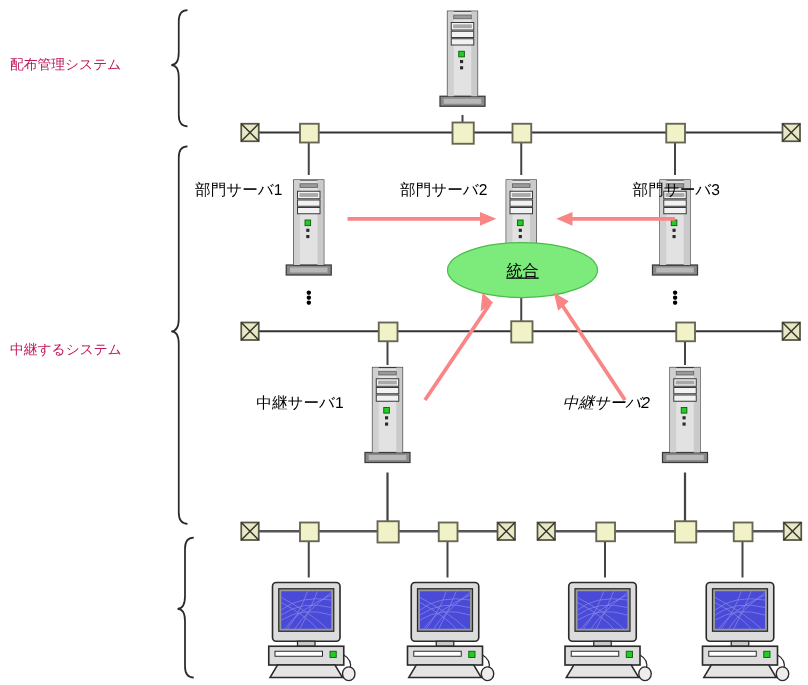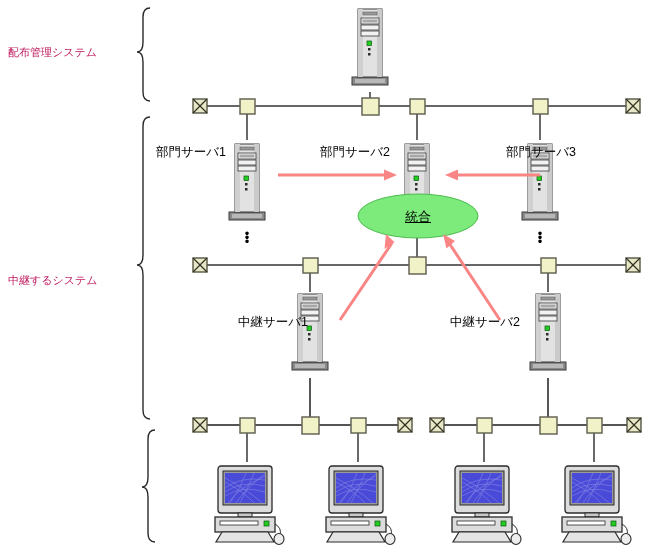--- a/index.html
+++ b/index.html
@@ -255,23 +255,23 @@
 
   <div class="grp-label" style="left:8px; top:256px; width:132px;margin-top:16px;">中継するシステム</div>
 
 
   <div class="node-label" style="left:156px; top:144px;">部門サーバ1</div>
 
   <div class="node-label" style="left:320px; top:144px;text-align:right;">部門サーバ2</div>
 
   <div class="node-label" style="left:458px; top:144px;margin-left:48px;">部門サーバ3</div>
 
-  <div class="node-label" style="left:205px; top:314px;margin-left:33px;">中継サーバ1</div>
-
-  <div class="node-label" style="left:450px; top:314px;">中継サーバ2</div>
+  <div class="node-label" style="left:205px; top:314px;">中継サーバ1</div>
+
+  <div class="node-label" style="left:450px; top:314px;font-style:italic;">中継サーバ2</div>
 
   <div class="ellipse-label" style="left:388px; top:208px; width:60px;text-decoration:underline;">統合</div>
 
   <div class="vdots" style="left:239px; top:232px; width:16px;">
     <span>•</span>
     <span>•</span>
     <span>•</span>
   </div>
 
   <div class="vdots" style="left:532px; top:232px; width:16px;">

